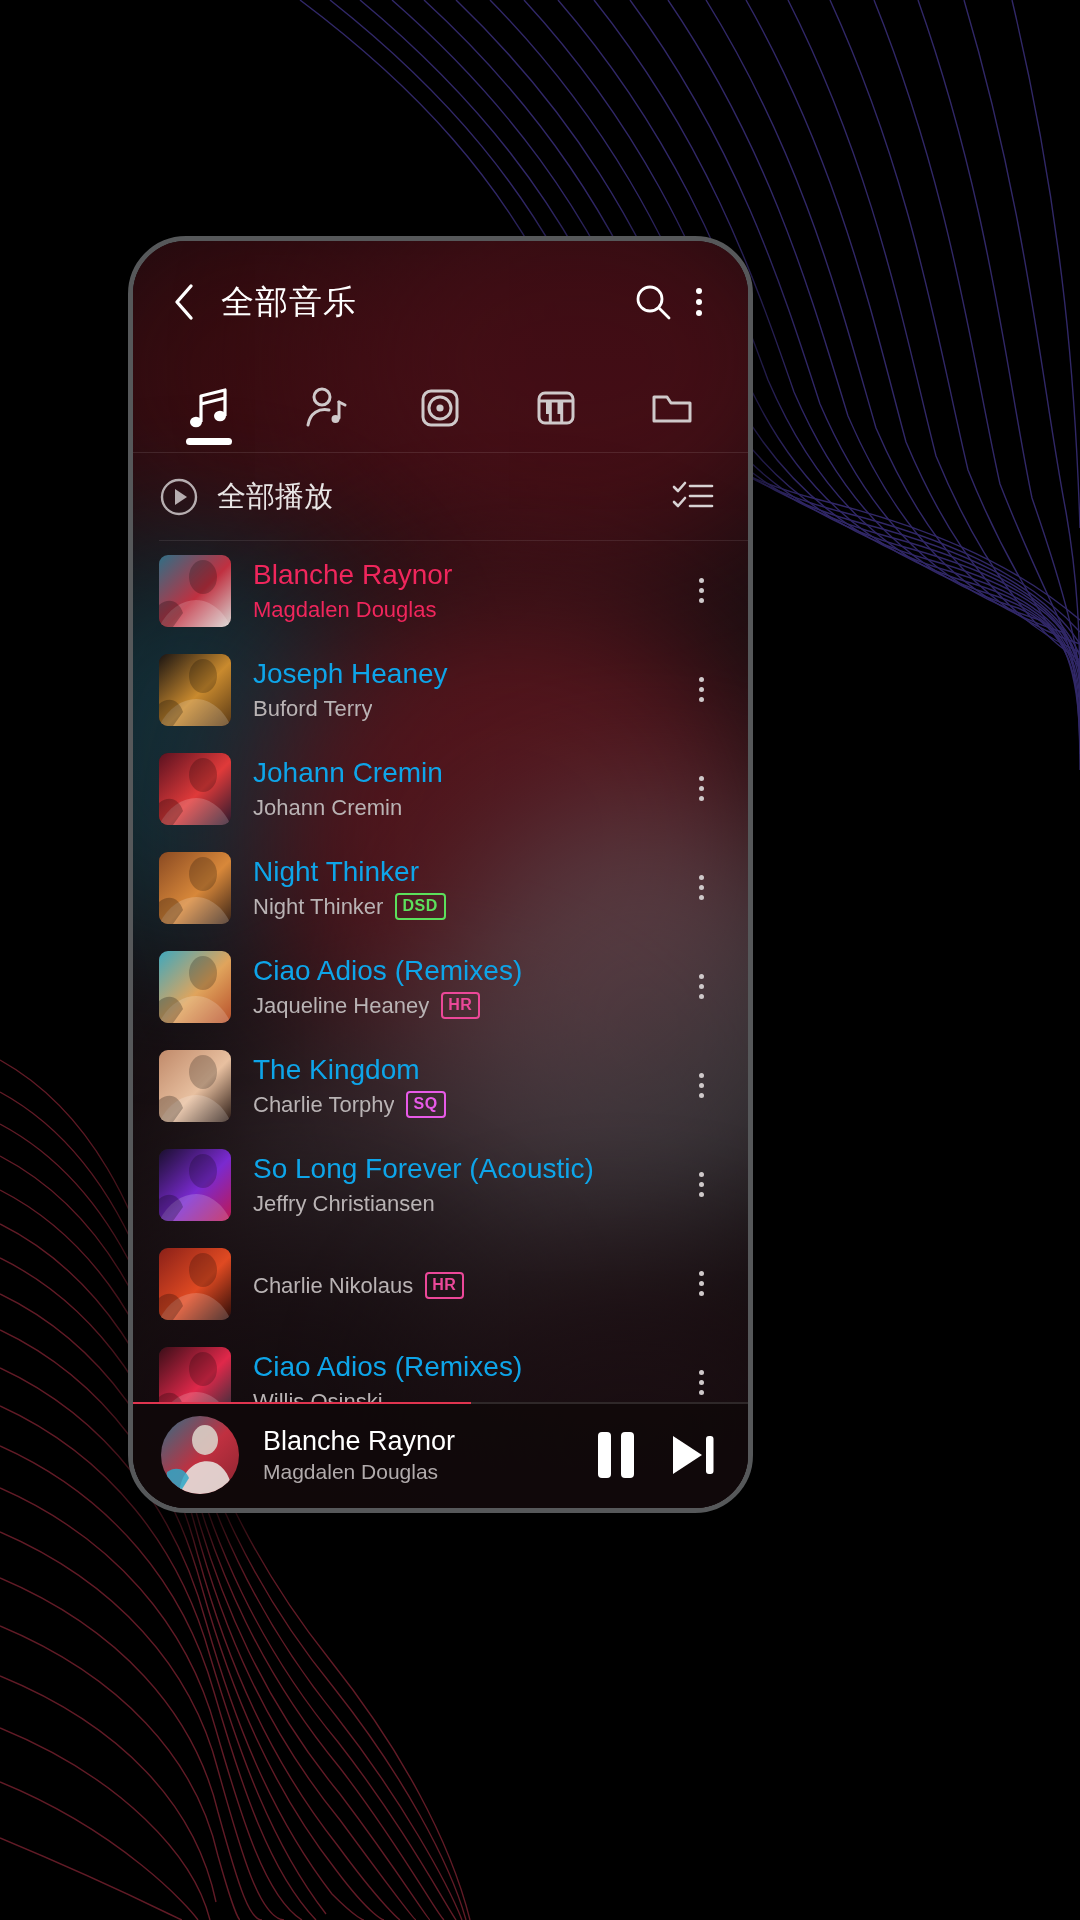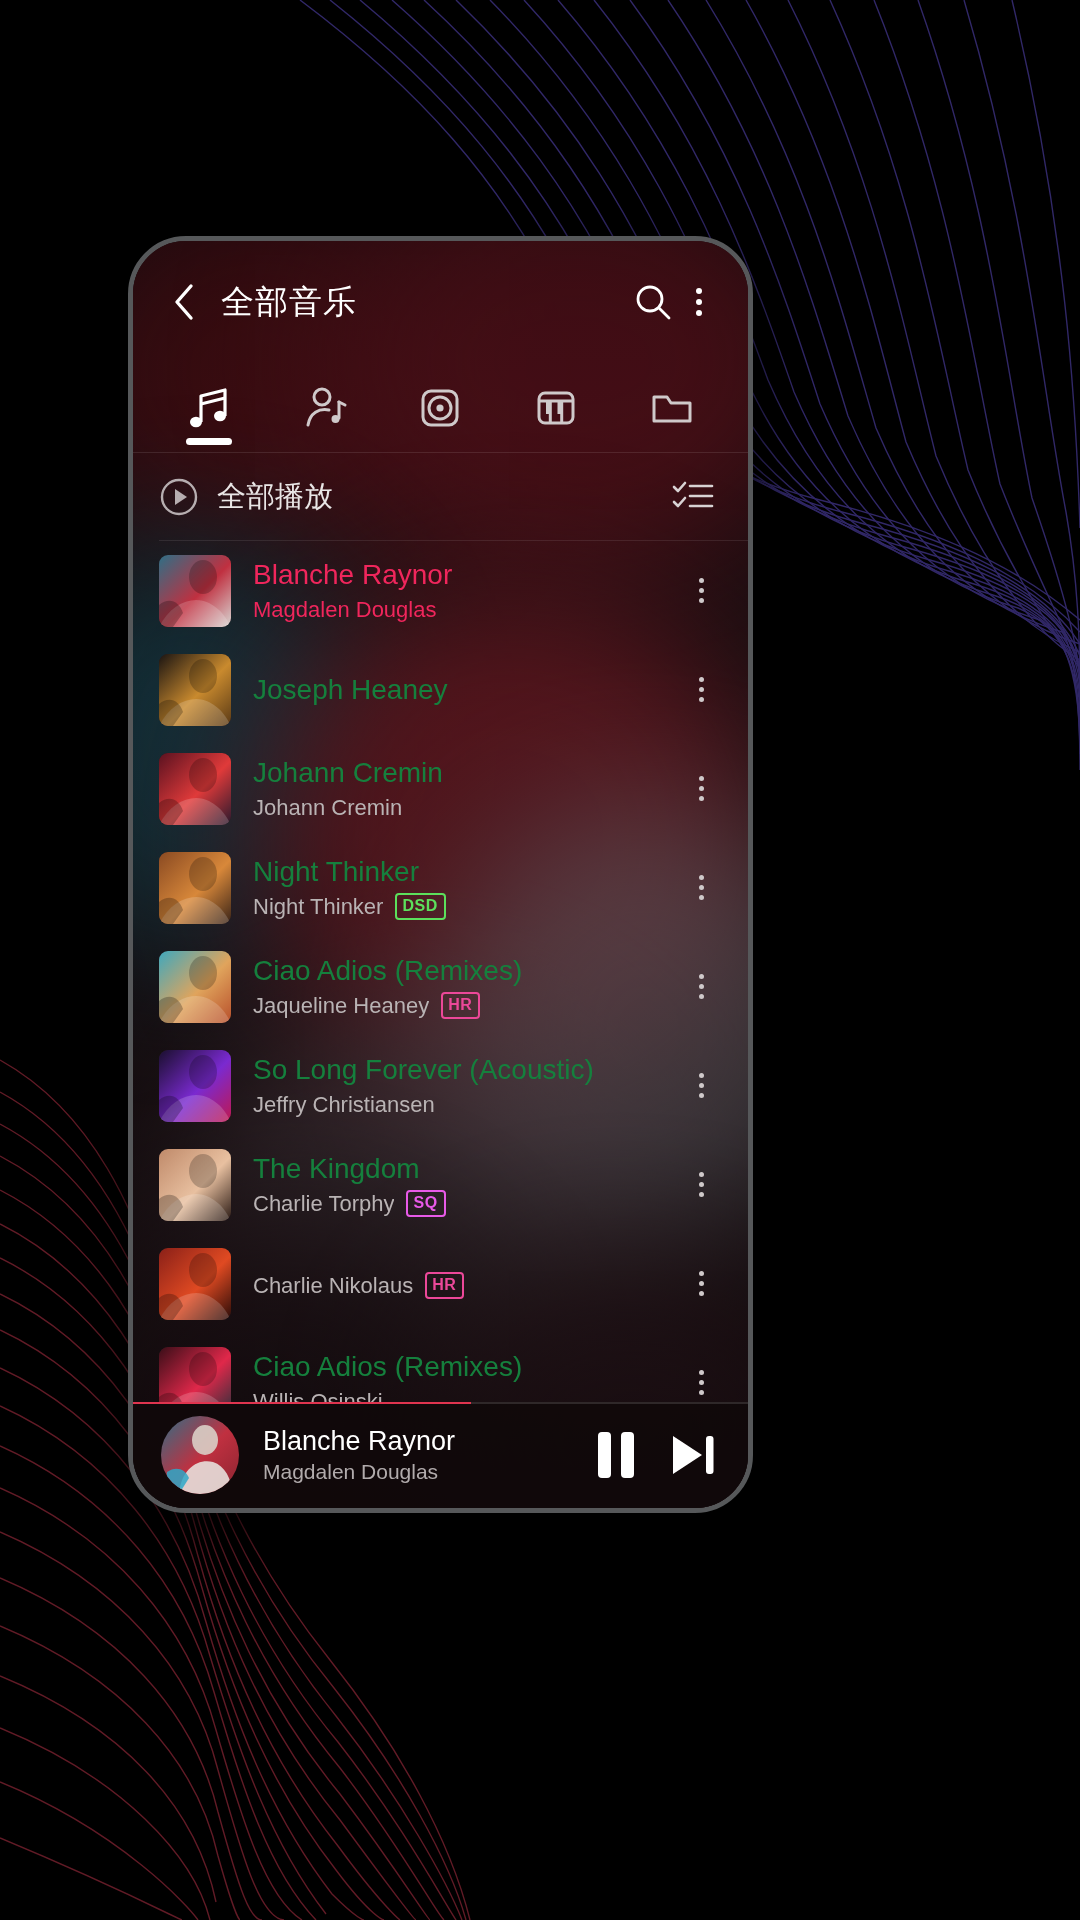--- a/index.html
+++ b/index.html
@@ -100,21 +100,21 @@
     cursor:pointer;
   }
   .art{
     width:72px; height:72px; flex:0 0 72px;
     border-radius:9px; overflow:hidden; position:relative;
     background:#2a1a1e;
   }
   .art svg{ position:absolute; inset:0; width:100%; height:100%; }
   .meta{ flex:1; min-width:0; margin-left:22px; }
   .s-title{
-    color:#15803d; font-size:28px; line-height:34px;
+    color:#0ea5e9; font-size:28px; line-height:34px;
     white-space:nowrap; overflow:hidden; text-overflow:ellipsis;
   }
   .s-sub{
     display:flex; align-items:center; gap:12px;
     margin-top:4px;
   }
   .s-artist{
     color:#b9b3b4; font-size:22px; line-height:27px;
     white-space:nowrap; overflow:hidden; text-overflow:ellipsis;
   }
@@ -362,20 +362,23 @@
                   </linearGradient>
                 </defs>
                 <rect width="72" height="72" fill="url(#ag1)"></rect>
                 <ellipse cx="44" cy="22" rx="14" ry="17" fill="rgba(0,0,0,.22)"></ellipse>
                 <path d="M0 72 C 12 48, 34 40, 50 48 C 62 54, 68 64, 72 72 Z" fill="rgba(255,255,255,.18)"></path>
                 <path d="M0 50 C 10 42, 20 46, 24 58 L 14 72 L 0 72 Z" fill="rgba(0,0,0,.25)"></path>
               </svg>
             </div>
             <div class="meta">
               <div class="s-title">Joseph Heaney</div>
+              <div class="s-sub">
+                <span class="s-artist">Buford Terry</span>
+              </div>
             </div>
             <div class="rowmore">
               <div class="d">
                 <i></i>
                 <i></i>
                 <i></i>
               </div>
             </div>
           </div>
           <div class="row">
@@ -467,67 +470,67 @@
                 <i></i>
                 <i></i>
                 <i></i>
               </div>
             </div>
           </div>
           <div class="row">
             <div class="art">
               <svg viewBox="0 0 72 72" preserveAspectRatio="none">
                 <defs>
+                  <linearGradient id="ag6" x1="0" y1="0" x2="1" y2="1">
+                    <stop offset="0%" stop-color="#c08a6a"></stop>
+                    <stop offset="55%" stop-color="#e8c0a0"></stop>
+                    <stop offset="100%" stop-color="#2a1a14"></stop>
+                  </linearGradient>
+                </defs>
+                <rect width="72" height="72" fill="url(#ag6)"></rect>
+                <ellipse cx="44" cy="22" rx="14" ry="17" fill="rgba(0,0,0,.22)"></ellipse>
+                <path d="M0 72 C 12 48, 34 40, 50 48 C 62 54, 68 64, 72 72 Z" fill="rgba(255,255,255,.18)"></path>
+                <path d="M0 50 C 10 42, 20 46, 24 58 L 14 72 L 0 72 Z" fill="rgba(0,0,0,.25)"></path>
+              </svg>
+            </div>
+            <div class="meta">
+              <div class="s-title">The Kingdom</div>
+              <div class="s-sub">
+                <span class="s-artist">Charlie Torphy</span>
+                <span class="badge SQ">SQ</span>
+              </div>
+            </div>
+            <div class="rowmore">
+              <div class="d">
+                <i></i>
+                <i></i>
+                <i></i>
+              </div>
+            </div>
+          </div>
+          <div class="row">
+            <div class="art">
+              <svg viewBox="0 0 72 72" preserveAspectRatio="none">
+                <defs>
                   <linearGradient id="ag5" x1="0" y1="0" x2="1" y2="1">
                     <stop offset="0%" stop-color="#1a0f2e"></stop>
                     <stop offset="55%" stop-color="#7a2ad0"></stop>
                     <stop offset="100%" stop-color="#c01850"></stop>
                   </linearGradient>
                 </defs>
                 <rect width="72" height="72" fill="url(#ag5)"></rect>
                 <ellipse cx="44" cy="22" rx="14" ry="17" fill="rgba(0,0,0,.22)"></ellipse>
                 <path d="M0 72 C 12 48, 34 40, 50 48 C 62 54, 68 64, 72 72 Z" fill="rgba(255,255,255,.18)"></path>
                 <path d="M0 50 C 10 42, 20 46, 24 58 L 14 72 L 0 72 Z" fill="rgba(0,0,0,.25)"></path>
               </svg>
             </div>
             <div class="meta">
               <div class="s-title">So Long Forever (Acoustic)</div>
               <div class="s-sub">
                 <span class="s-artist">Jeffry Christiansen</span>
-              </div>
-            </div>
-            <div class="rowmore">
-              <div class="d">
-                <i></i>
-                <i></i>
-                <i></i>
-              </div>
-            </div>
-          </div>
-          <div class="row">
-            <div class="art">
-              <svg viewBox="0 0 72 72" preserveAspectRatio="none">
-                <defs>
-                  <linearGradient id="ag6" x1="0" y1="0" x2="1" y2="1">
-                    <stop offset="0%" stop-color="#c08a6a"></stop>
-                    <stop offset="55%" stop-color="#e8c0a0"></stop>
-                    <stop offset="100%" stop-color="#2a1a14"></stop>
-                  </linearGradient>
-                </defs>
-                <rect width="72" height="72" fill="url(#ag6)"></rect>
-                <ellipse cx="44" cy="22" rx="14" ry="17" fill="rgba(0,0,0,.22)"></ellipse>
-                <path d="M0 72 C 12 48, 34 40, 50 48 C 62 54, 68 64, 72 72 Z" fill="rgba(255,255,255,.18)"></path>
-                <path d="M0 50 C 10 42, 20 46, 24 58 L 14 72 L 0 72 Z" fill="rgba(0,0,0,.25)"></path>
-              </svg>
-            </div>
-            <div class="meta">
-              <div class="s-title">The Kingdom</div>
-              <div class="s-sub">
-                <span class="s-artist">Charlie Torphy</span>
-                <span class="badge SQ">SQ</span>
               </div>
             </div>
             <div class="rowmore">
               <div class="d">
                 <i></i>
                 <i></i>
                 <i></i>
               </div>
             </div>
           </div>

